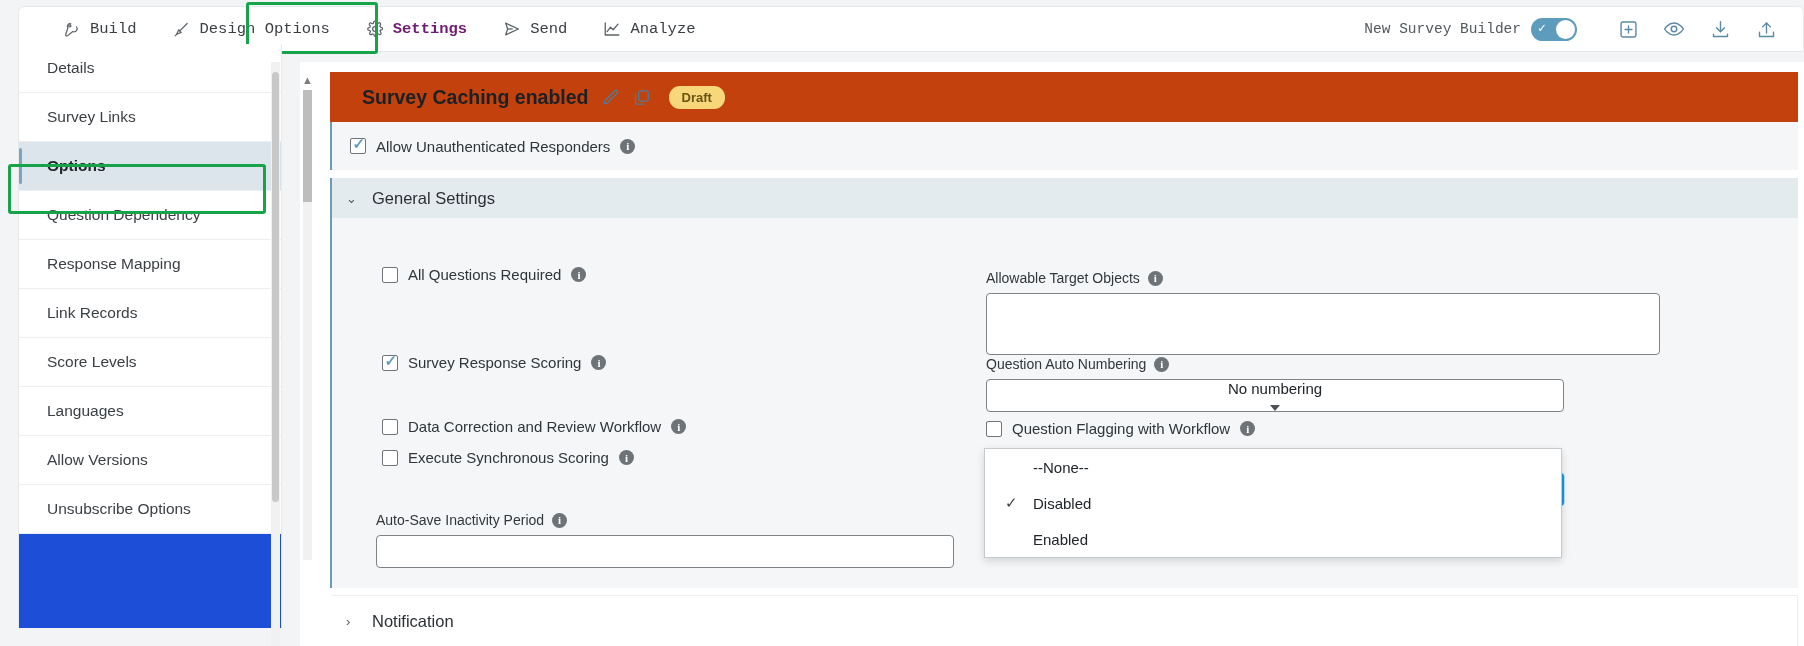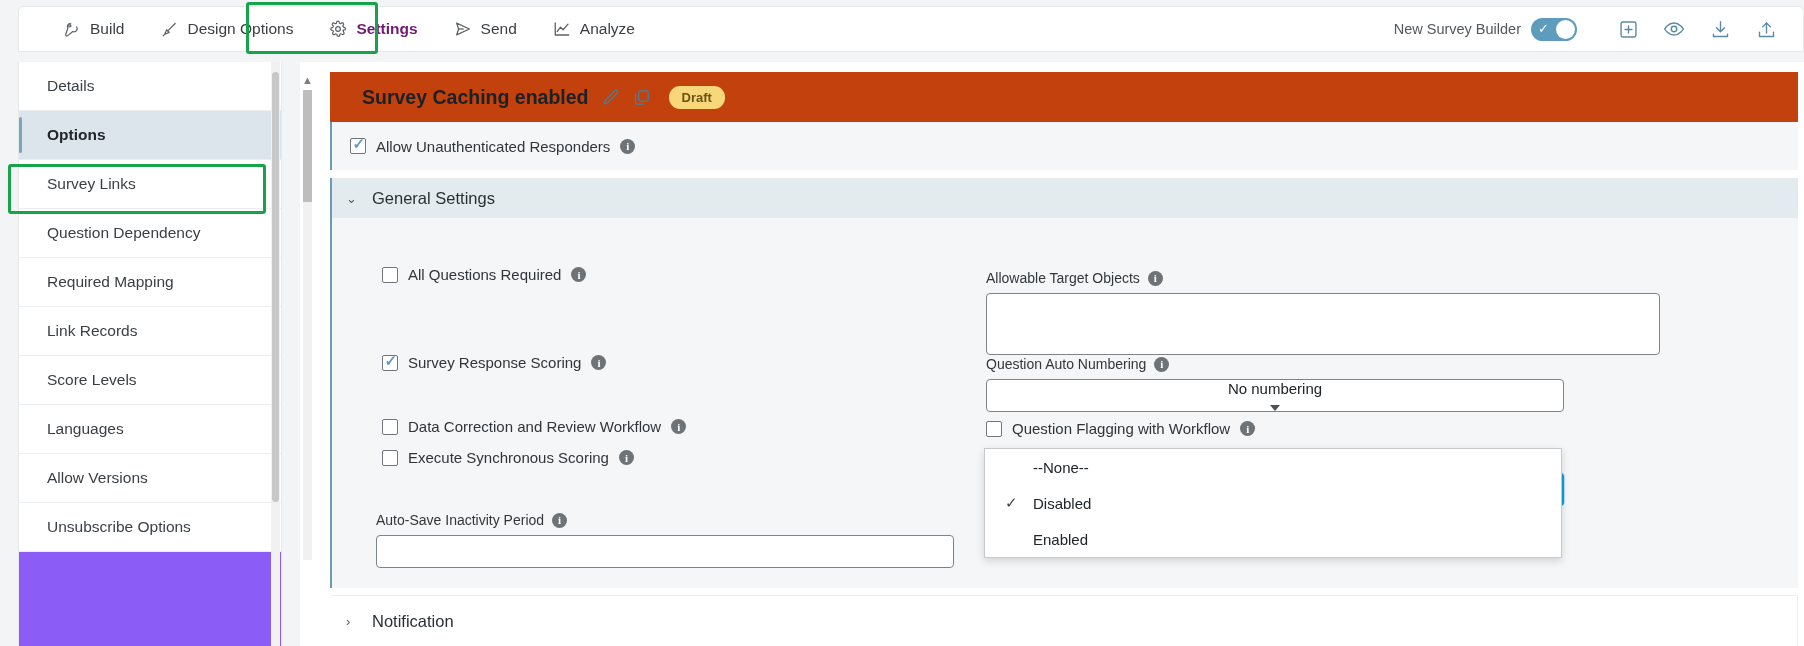--- a/index.html
+++ b/index.html
@@ -10,21 +10,21 @@
     font-family: "Liberation Sans", sans-serif;
     overflow: hidden;
   }
   .app { position: relative; width: 1804px; height: 646px; background: #f3f4f6; }
 
   
   .toolbar {
     position: absolute; left: 18px; top: 6px; width: 1786px; height: 46px;
     background: #ffffff; border: 1px solid #e6e8ea;
     border-radius: 6px 6px 0 0;
-    display: flex; align-items: flex-start;
+    display: flex; align-items: flex-start; font-family: Liberation Mono, monospace;
   }
   .toolbar-left { display: flex; align-items: center; height: 100%; padding-left: 26px; }
   .tab {
     display: flex; align-items: center; gap: 9px;
     height: 100%; padding: 0 18px;
     font-size: 15.5px; color: #3b3f44; cursor: pointer; white-space: nowrap;
   }
   .tab .tab-ico { display: flex; align-items: center; justify-content: center; width: 18px; height: 18px; color: #5b6165; }
   .tab.active { color: #701a75; font-weight: bold; }
   .tab.active .tab-ico { color: #5b6165; }
@@ -45,22 +45,22 @@
     border-radius: 50%; background: #fff;
   }
   .toggle .chk { position: absolute; left: 7px; top: 3px; color: #fff; font-size: 13px; line-height: 16px; }
   .ticon {
     width: 46px; height: 40px; display: flex; align-items: center; justify-content: center;
     color: #5b8aa6; cursor: pointer;
   }
 
   
   .sidebar {
-    position: absolute; left: 18px; top: 62px; width: 264px; height: 584px;
-    background: #8b5cf6; border-left: 1px solid #e6e8ea; border-right: 1px solid #e6e8ea;
+    position: absolute; left: 18px; top: 44px; width: 264px; height: 584px;
+    background: #1d4ed8; border-left: 1px solid #e6e8ea; border-right: 1px solid #e6e8ea;
     overflow: hidden;
   }
   .side-item {
     position: relative; height: 49px; margin: 0 0 0 0;
     border-bottom: 1px solid #eceef0;
     display: flex; align-items: center; padding-left: 28px;
     font-size: 15.5px; color: #3a3f44; cursor: pointer; background: #fff;
   }
   .side-item.selected { background: #dde5ec; color: #22262b; font-weight: 600; }
   .side-item.selected::before {
@@ -256,31 +256,31 @@
         </svg>
       </div>
     </div>
   </div>
   <div class="tab-highlight"></div>
 
   <div class="sidebar">
     <div class="side-item">
         <span>Details</span>
       </div>
+    <div class="side-item">
+        <span>Survey Links</span>
+      </div>
     <div class="side-item selected">
         <span>Options</span>
       </div>
     <div class="side-item">
-        <span>Survey Links</span>
-      </div>
-    <div class="side-item">
         <span>Question Dependency</span>
       </div>
     <div class="side-item">
-        <span>Required Mapping</span>
+        <span>Response Mapping</span>
       </div>
     <div class="side-item">
         <span>Link Records</span>
       </div>
     <div class="side-item">
         <span>Score Levels</span>
       </div>
     <div class="side-item">
         <span>Languages</span>
       </div>

